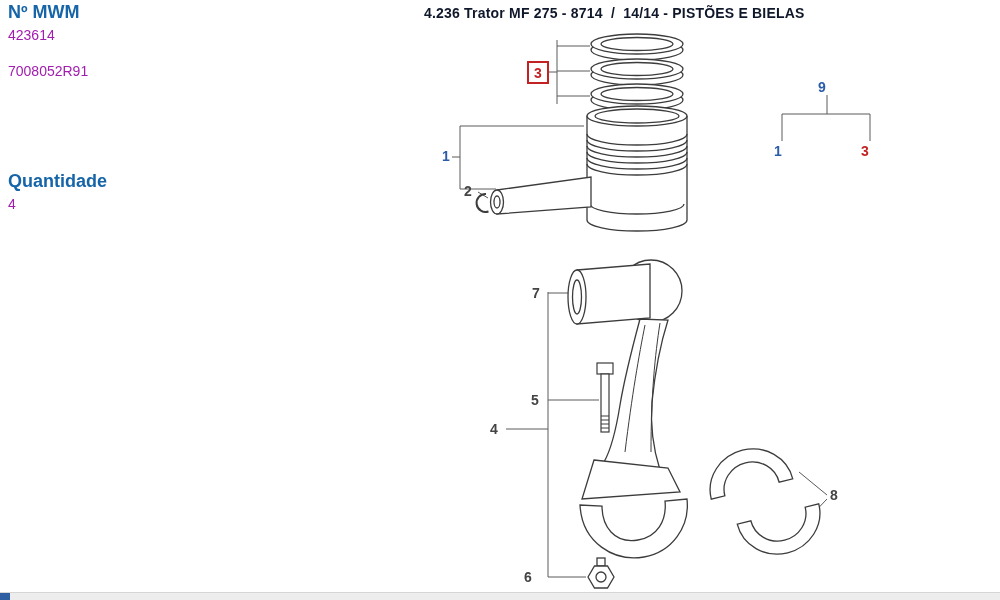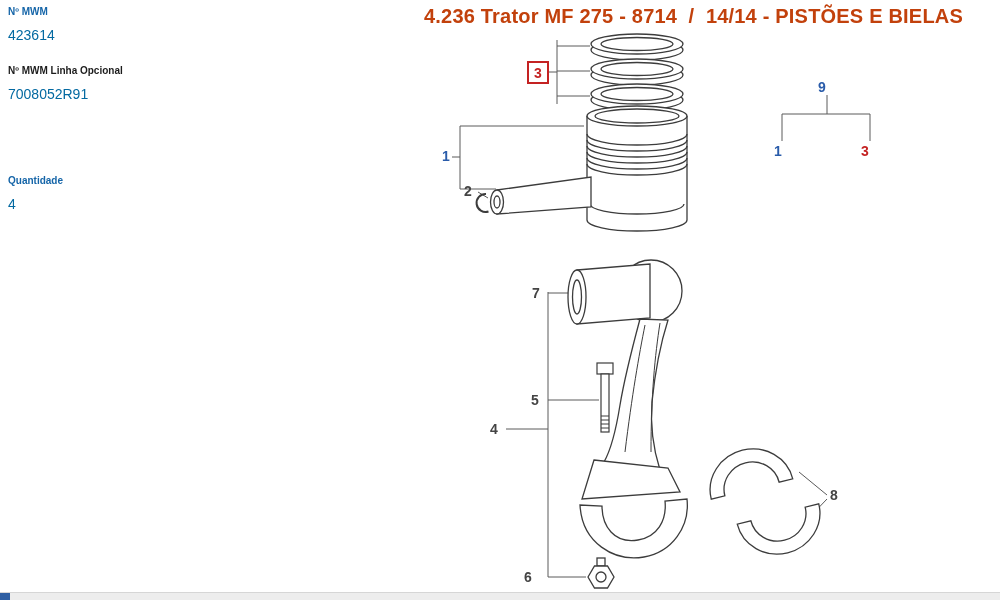--- a/index.html
+++ b/index.html
@@ -3,29 +3,29 @@
 <meta charset="utf-8">
 <style>
   html,body{margin:0;padding:0;}
   body{
     width:1000px;height:600px;position:relative;background:#ffffff;
     font-family:"Liberation Sans", sans-serif;overflow:hidden;
   }
   
   .info-panel{position:absolute;left:0;top:0;width:300px;height:560px;}
   .field{position:absolute;left:8px;}
-  .field .label{font-size:10px;font-weight:bold;color:#1565a8;line-height:18px;margin-bottom:5px;}
+  .field .label{font-size:18px;font-weight:bold;color:#1565a8;line-height:18px;margin-bottom:5px;}
   .field .label.dark{color:#1c1c1c;}
-  .field .value{font-size:14px;color:#0369a1;line-height:18px;}
+  .field .value{font-size:14px;color:#a21caf;line-height:18px;}
   .f0{top:3px;} .f1{top:62px;} .f2{top:121px;} .f3{top:172px;}
 
   
   .title{
-    position:absolute;left:424px;top:5px;font-size:20px;font-weight:bold;
-    color:#c2410c;white-space:pre;letter-spacing:0.2px;
+    position:absolute;left:424px;top:5px;font-size:14px;font-weight:bold;
+    color:#0f172a;white-space:pre;letter-spacing:0.2px;
   }
 
   
   .diagram-svg{position:absolute;left:0;top:0;width:1000px;height:600px;pointer-events:none;}
 
   
   .callout{position:absolute;font-size:14px;font-weight:bold;line-height:16px;}
   .co-blue{color:#2a5caa;}
   .co-red{color:#c42222;}
   .co-gray{color:#444444;}
@@ -41,21 +41,20 @@
 </style>
 </head>
 <body>
 
 <div class="info-panel">
   <div class="field f0">
     <div class="label">Nº MWM</div>
     <div class="value">423614</div>
   </div>
   <div class="field f1">
-    <div class="label dark">Nº MWM Linha Opcional</div>
     <div class="value"><span class="hl">7008052R91</span></div>
   </div>
   <div class="field f3">
     <div class="label">Quantidade</div>
     <div class="value">4</div>
   </div>
 </div>
 
 <div class="title">4.236 Trator MF 275 - 8714  /  14/14 - PISTÕES E BIELAS</div>
 

